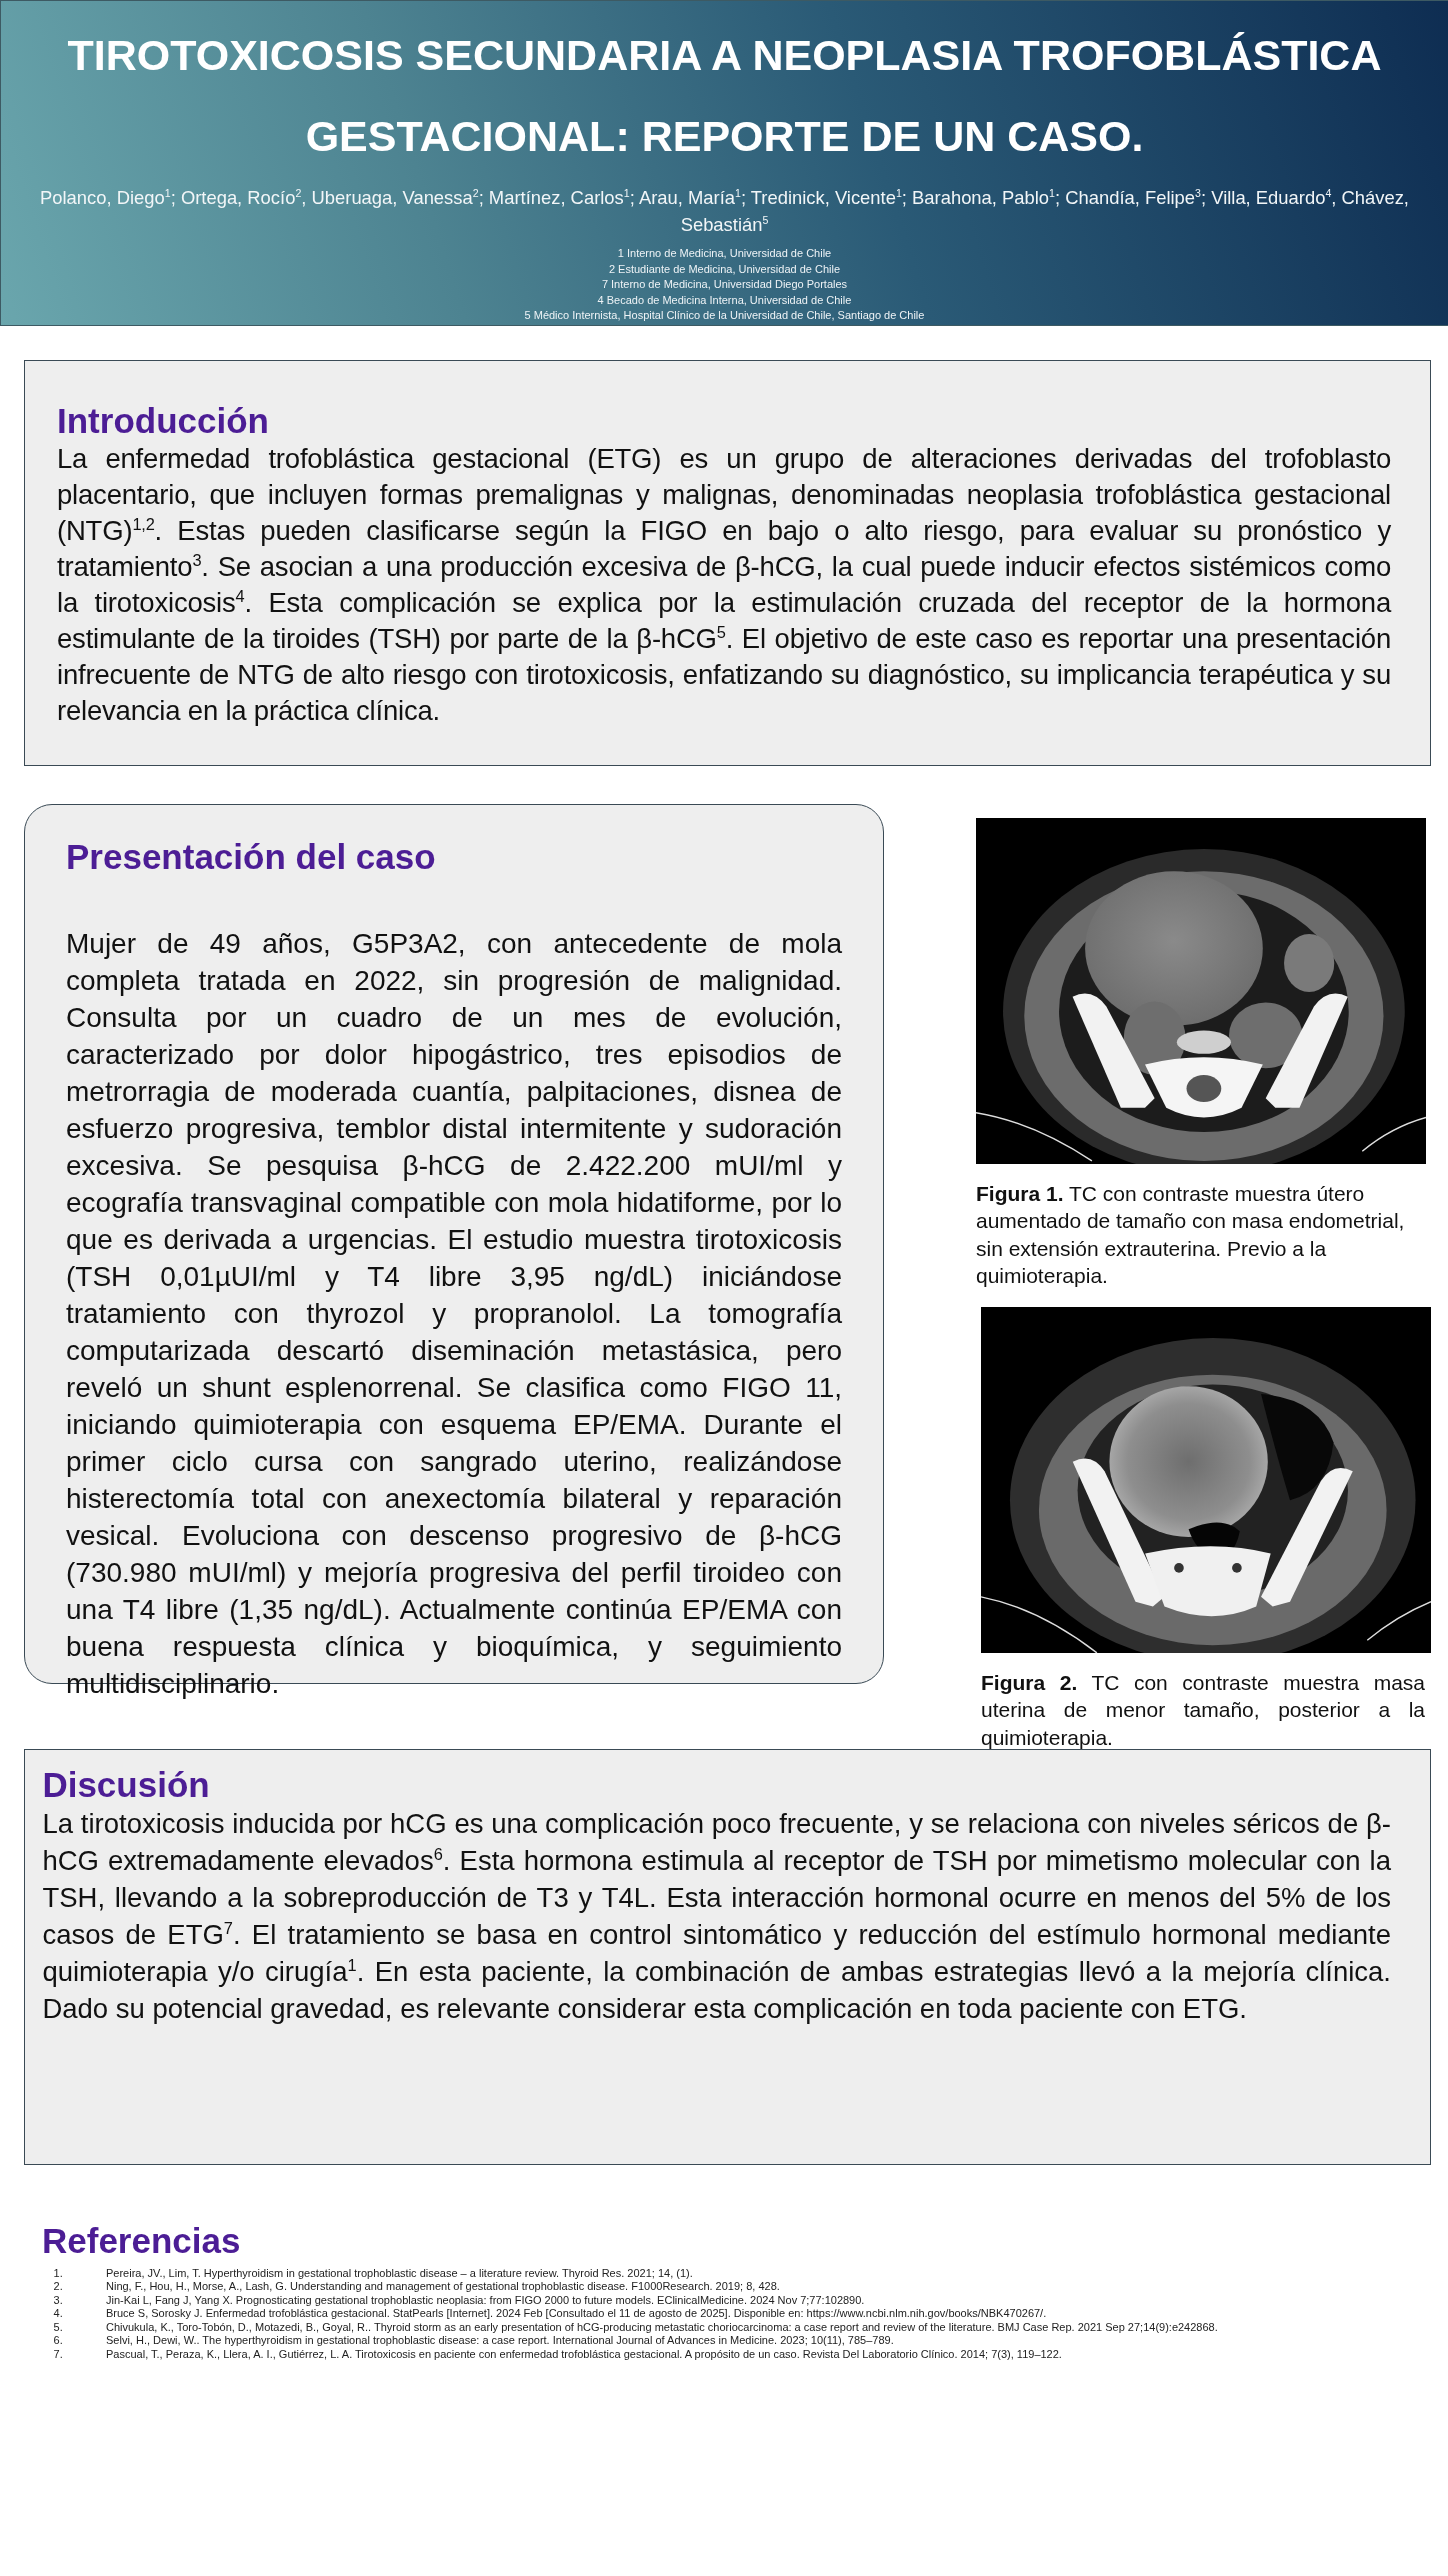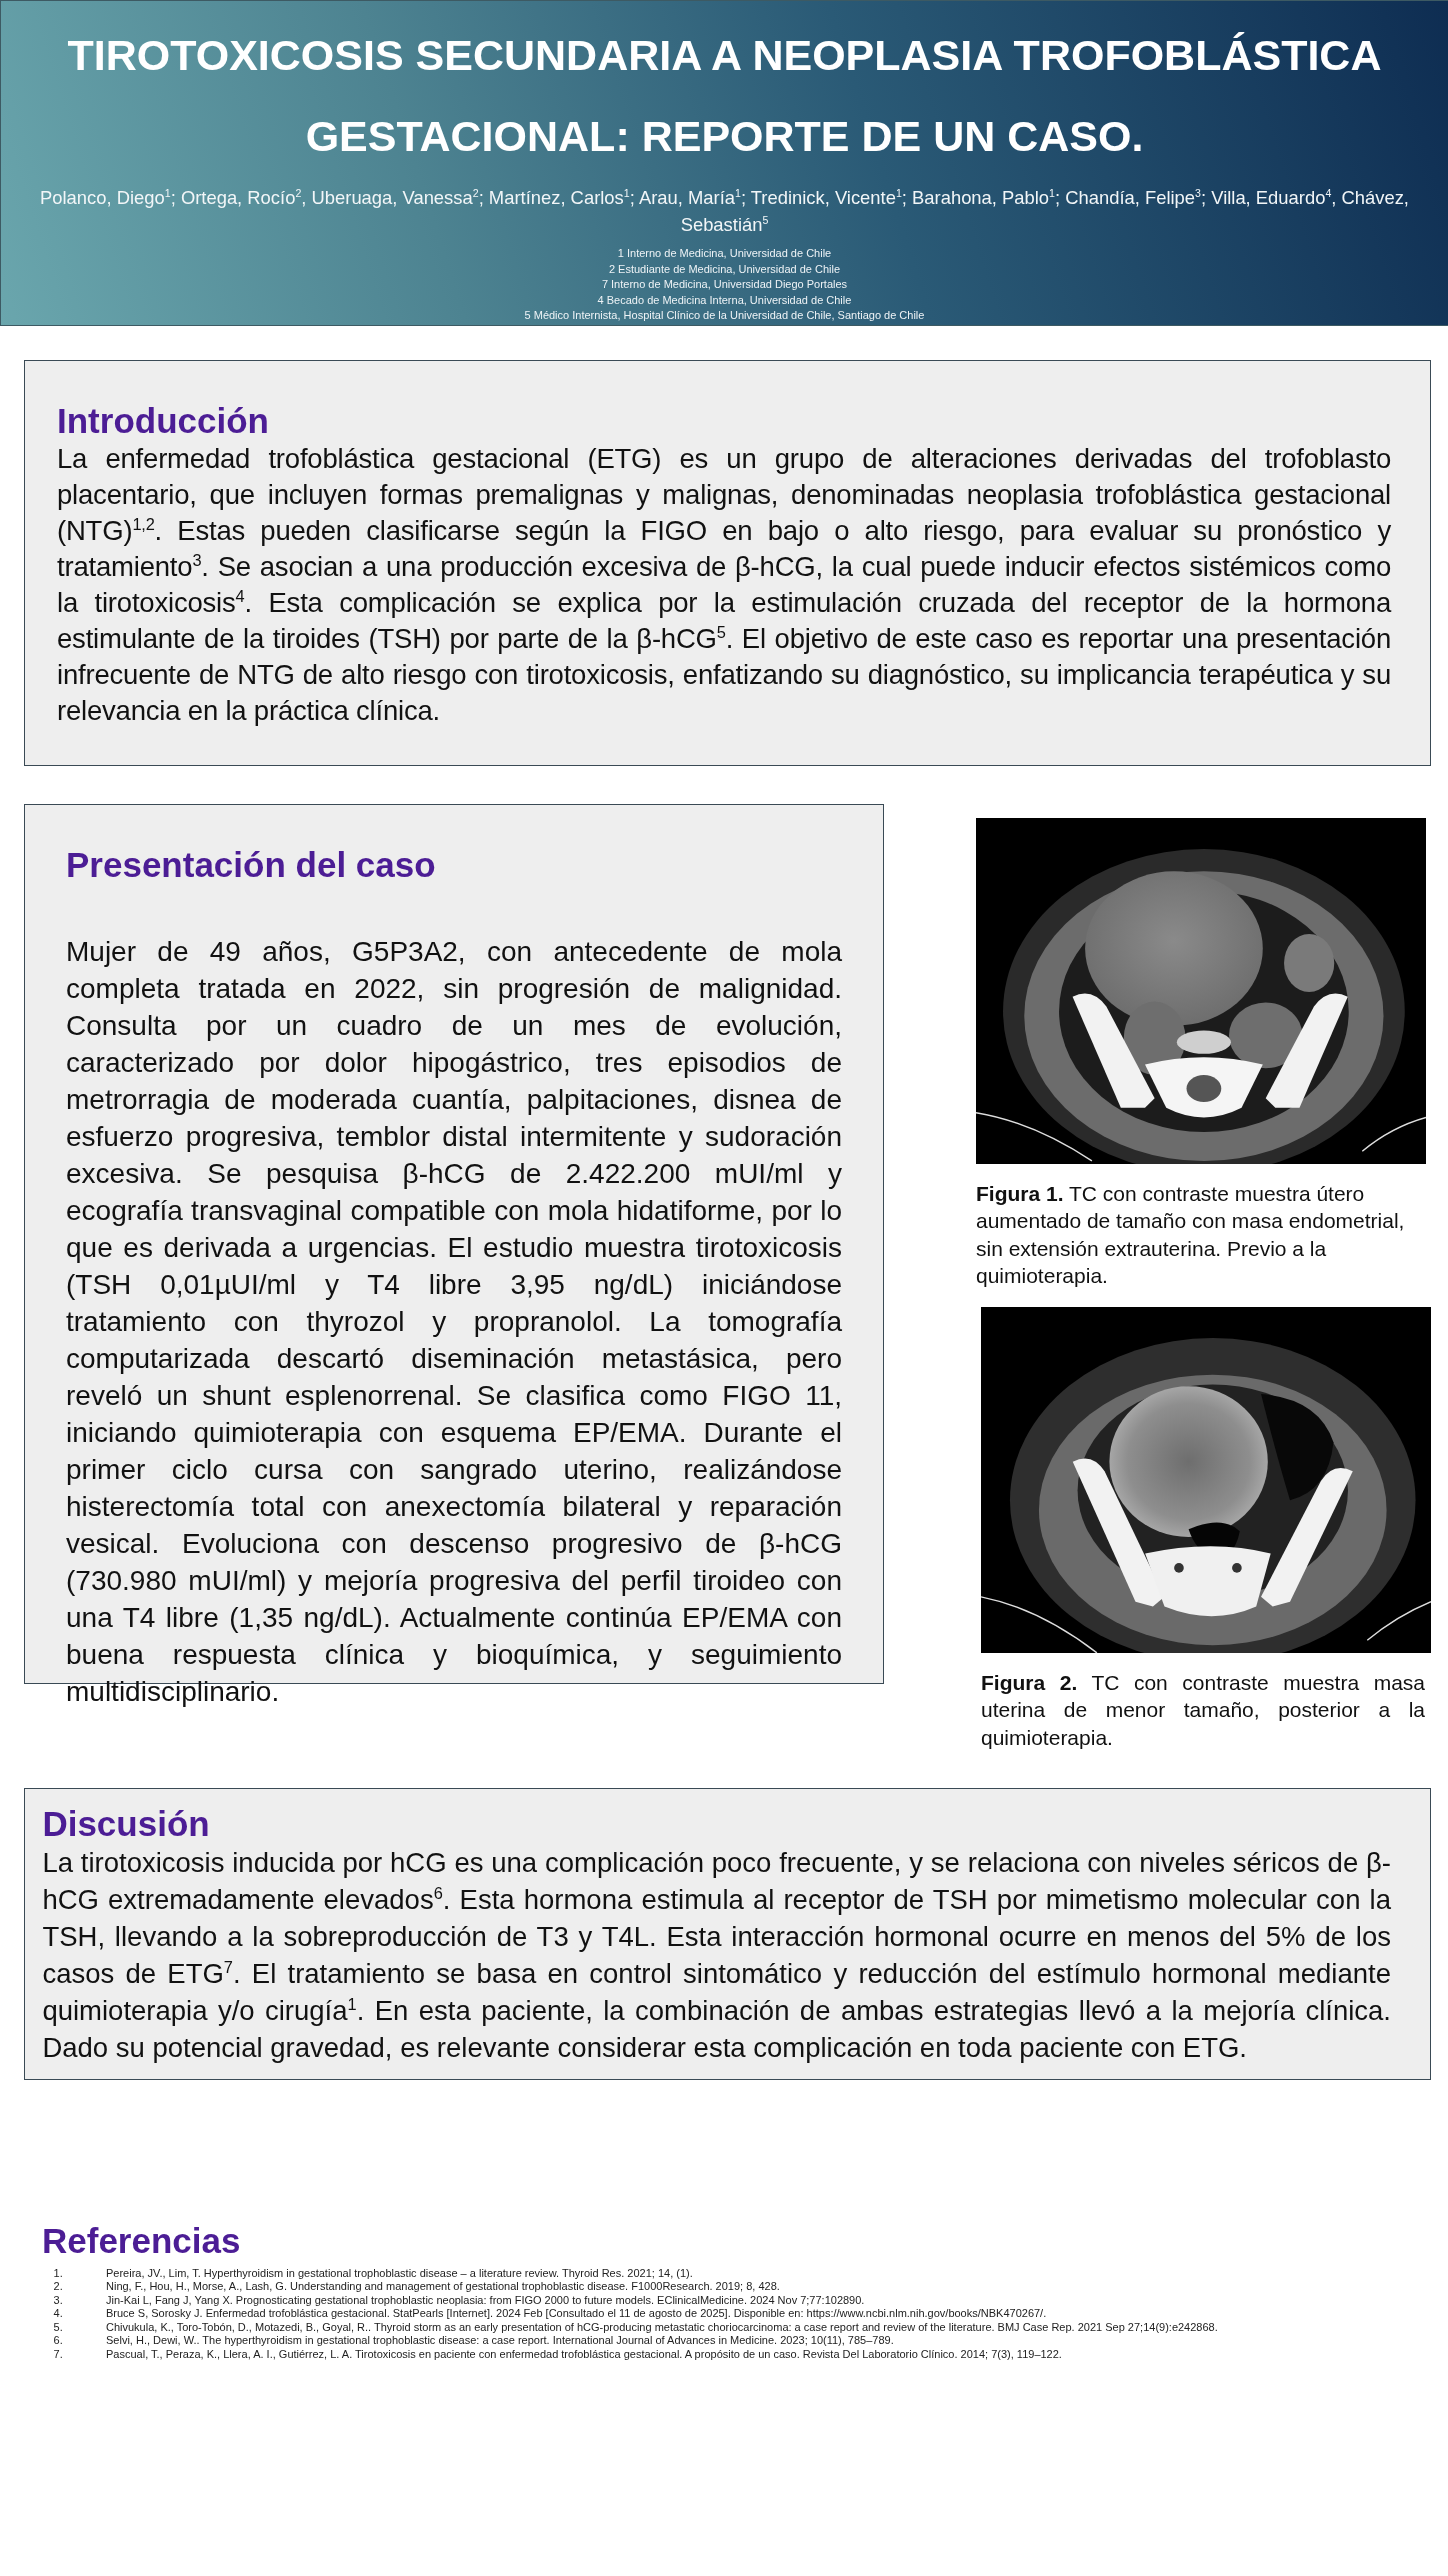--- a/index.html
+++ b/index.html
@@ -28,24 +28,24 @@
   }
   .sec-title { color: #4c1d95; font-weight: 700; font-size: 35px; line-height: 41px; }
   .body-text {
     font-size: 27.5px; line-height: 36px; text-align: justify; color: #111;
     font-family: "Liberation Sans", sans-serif;
   }
   .body-text sup { font-size: 16.4px; line-height: 0; }
   #intro { left: 24px; top: 360px; width: 1407px; height: 406px; padding: 39px 39px 0 32px; }
   #intro .sec-title { margin-bottom: 0px; }
   #intro .body-text { font-size: 27.5px; letter-spacing: -0.2px; }
-  #case { left: 24px; top: 804px; width: 860px; height: 880px; padding: 39px 41px 0 41px; }
+  #case { left: 24px; top: 804px; width: 860px; height: 880px; padding: 31px 41px 0 41px; border-radius: 28px; }
   #case .sec-title { margin-bottom: 48px; }
   #case .body-text { font-size: 28px; line-height: 37px; }
-  #disc { left: 24px; top: 1788px; width: 1407px; height: 292px; padding: 13.5px 39px 0 17.4px; }
+  #disc { left: 24px; top: 1749px; width: 1407px; height: 416px; padding: 13.5px 39px 0 17.4px; }
   #disc .body-text { font-size: 27.5px; line-height: 37px; }
   .figure { position: absolute; padding-left: 24px; }
   .ct {
     background: #000; position: relative; overflow: hidden;
   }
   .ct svg { display: block; }
   .caption {
     font-family: "Liberation Sans", sans-serif; font-size: 21px; line-height: 27.5px; color: #111;
   }
   .caption b { font-weight: 700; }

